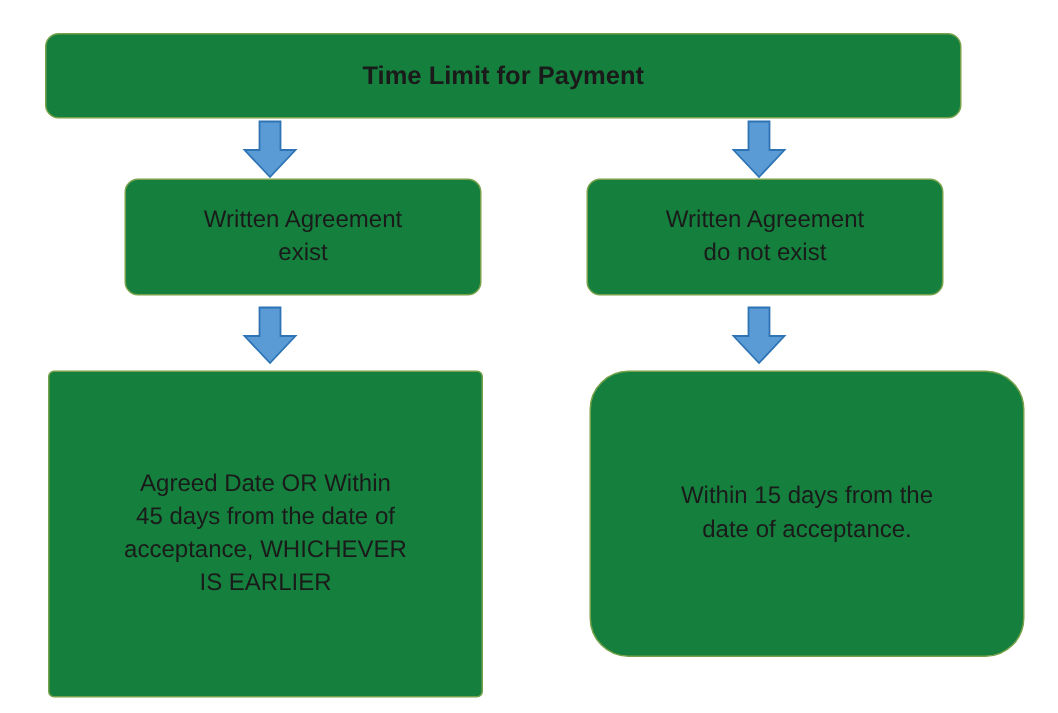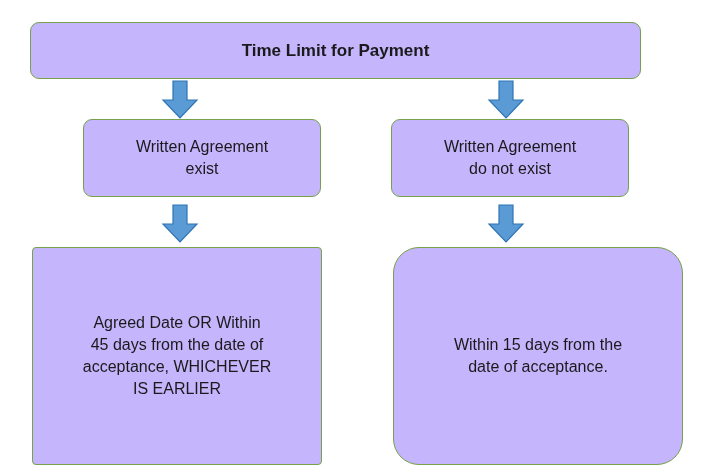--- a/index.html
+++ b/index.html
@@ -16,21 +16,21 @@
   }
   .canvas {
     position: relative;
     width: 705px;
     height: 475px;
   }
   .node {
     position: absolute;
     box-sizing: border-box;
     border: 1.5px solid #77A14B;
-    background: #c4b5fd;
+    background: #15803d;
     display: flex;
     align-items: center;
     justify-content: center;
     text-align: center;
     color: #1a1a1a;
   }
   .node .label {
     display: block;
     width: 100%;
     padding: 0 10px;
@@ -71,21 +71,21 @@
     top: 247px;
     width: 290px;
     height: 218px;
     border-radius: 4px;
     font-size: 16px;
   }
   #node-bottom-right {
     left: 393px;
     top: 247px;
     width: 290px;
-    height: 218px;
+    height: 191px;
     border-radius: 26px;
     font-size: 16px;
   }
   
   .arrow {
     position: absolute;
     width: 38px;
     height: 40px;
   }
   #arrow-title-to-left  { left: 161px; top: 80px; }

